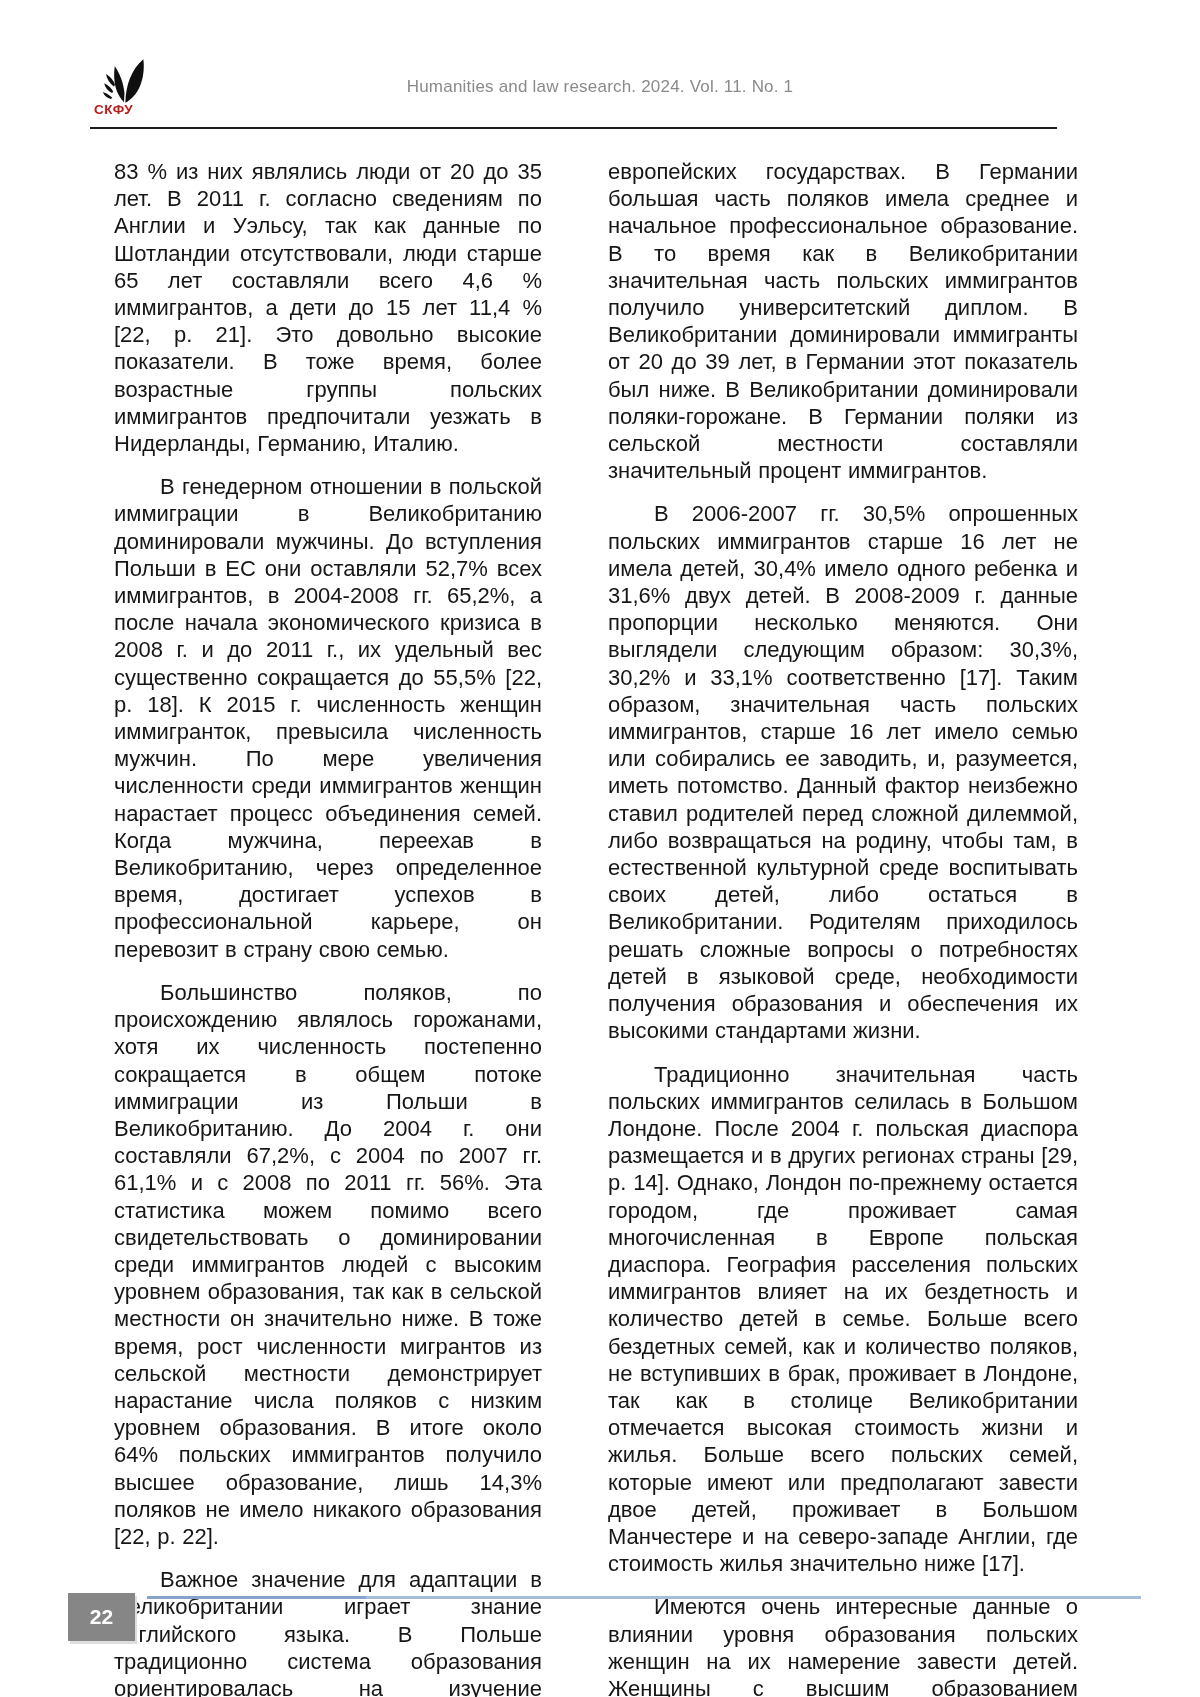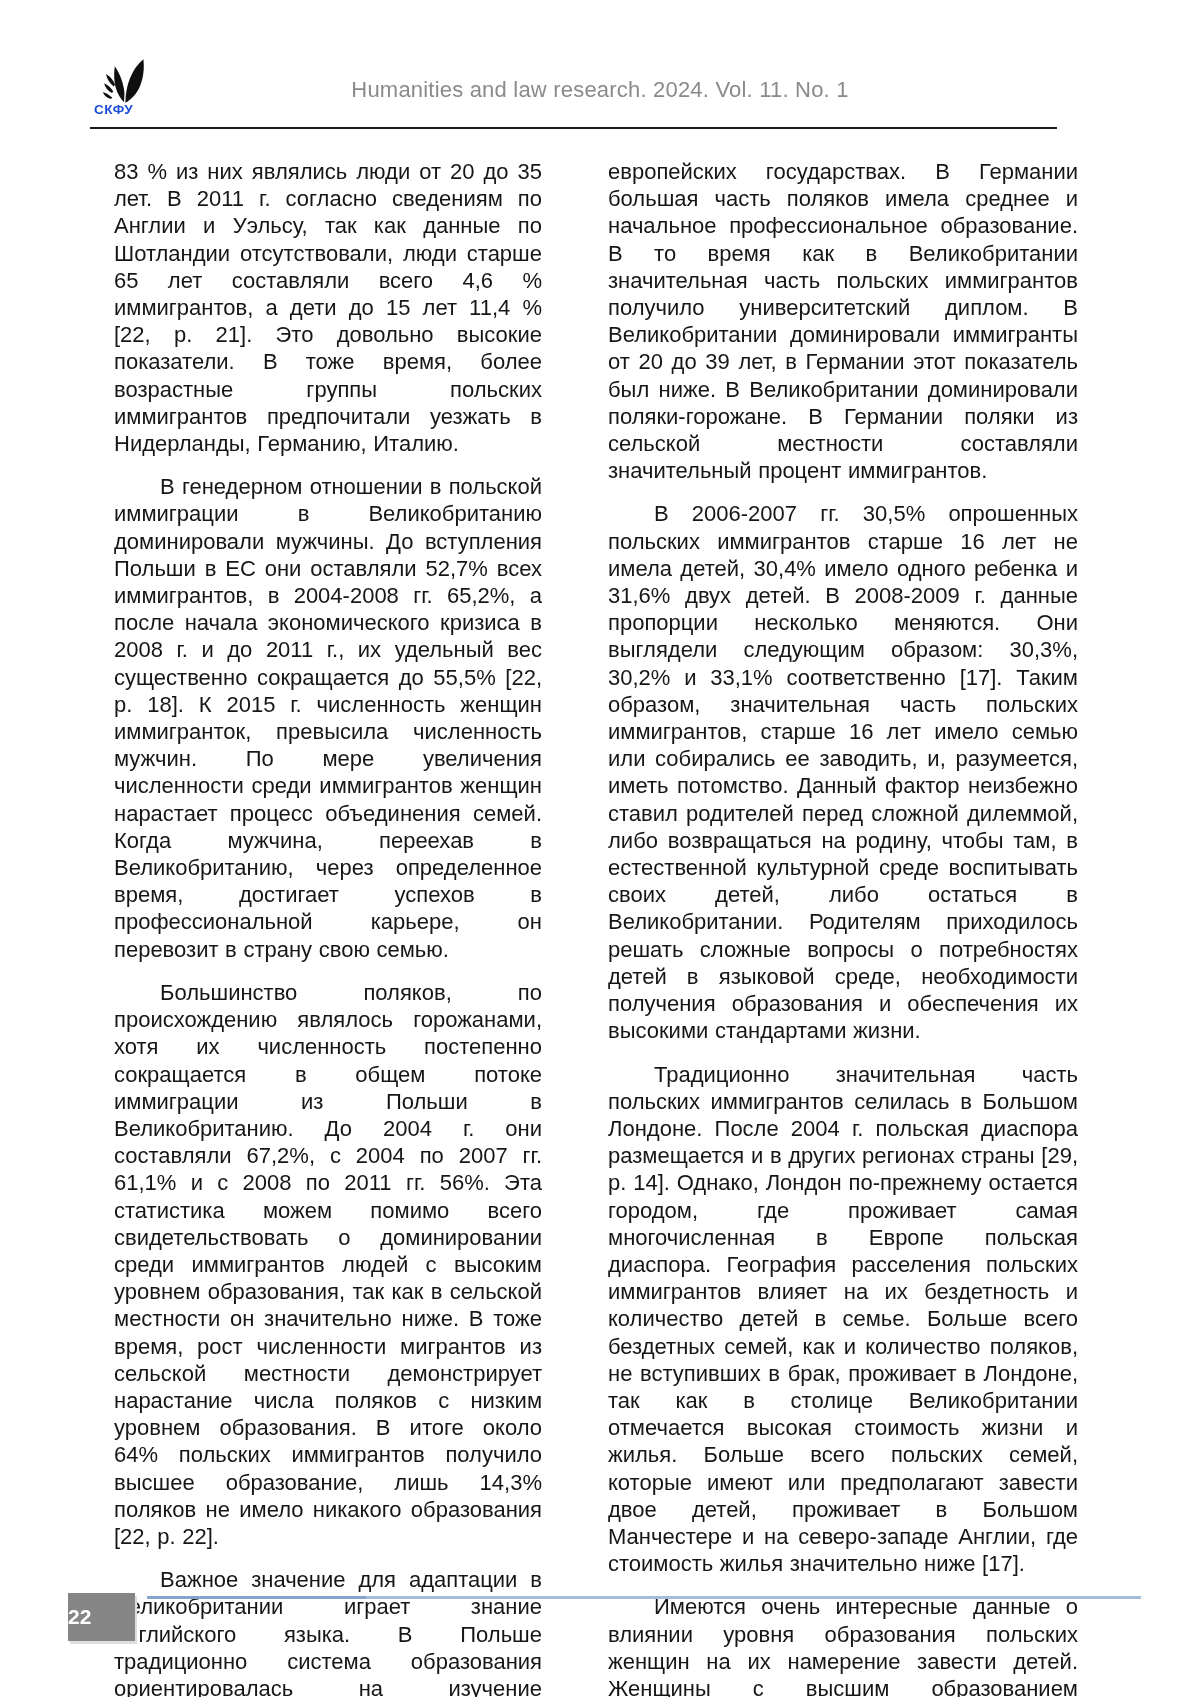--- a/index.html
+++ b/index.html
@@ -21,29 +21,29 @@
     width: 78px;
     text-align: left;
   }
   .logo-icon { display: block; margin-left: 6px; }
   .logo-text {
     display: block;
     margin-top: -4px;
     font-size: 13.5px;
     font-weight: bold;
     letter-spacing: 0.5px;
-    color: #1d4ed8;
+    color: #b91c1c;
   }
   .journal-title {
     position: absolute;
     left: 0;
     top: 77px;
     width: 100%;
     text-align: center;
-    font-size: 22px;
+    font-size: 17px;
     color: #8a8a8a;
     letter-spacing: 0.2px;
   }
   .header-rule {
     position: absolute;
     left: 90px;
     top: 127px;
     width: 967px;
     height: 2px;
     background: #1c1c1c;
@@ -71,20 +71,21 @@
   .page-number-box {
     position: absolute;
     left: 68px;
     top: 1593px;
     width: 67px;
     height: 48px;
     background: #868686;
     box-shadow: 2px 3px 0 #dedede;
     display: flex;
     align-items: center;
+    justify-content: center;
     color: #ffffff;
     font-size: 21px;
     font-weight: bold;
   }
   .footer-rule {
     position: absolute;
     left: 147px;
     top: 1596px;
     width: 994px;
     height: 3px;

